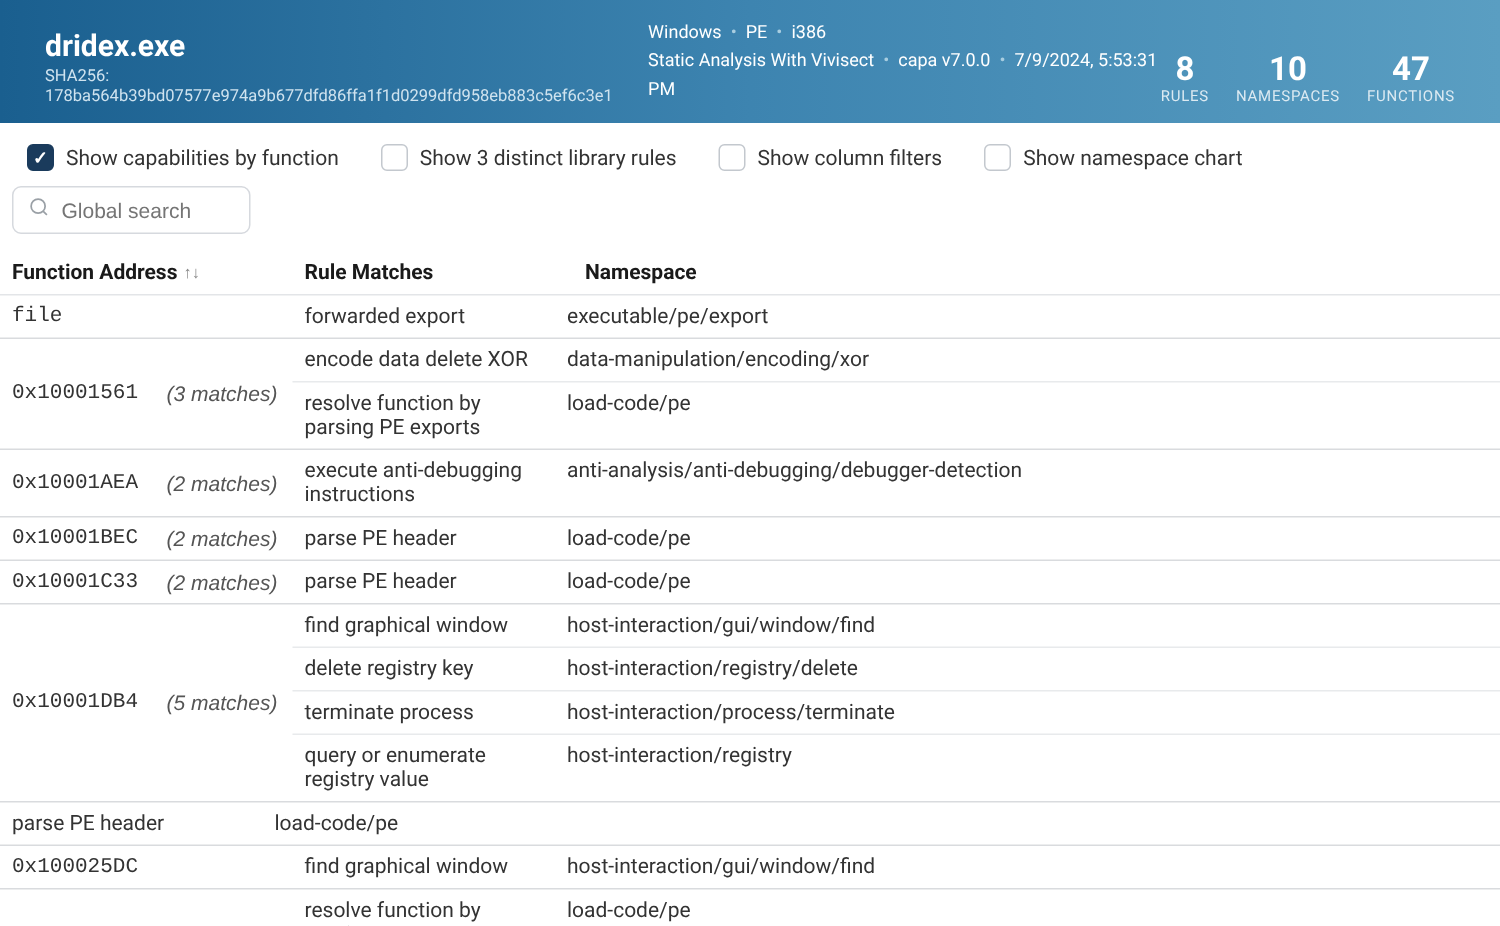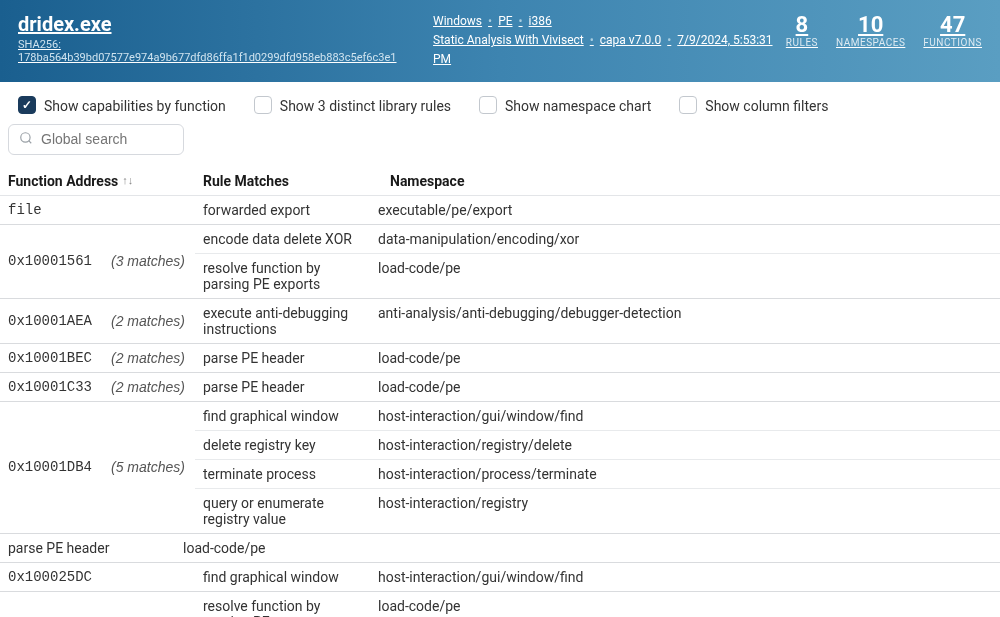--- a/index.html
+++ b/index.html
@@ -1,45 +1,44 @@
 <!DOCTYPE html>
 <html><head>
   <meta charset="utf-8">
   <style>
     * { margin: 0; padding: 0; box-sizing: border-box; }
     body { font-family: -apple-system, BlinkMacSystemFont, 'Segoe UI', Roboto, sans-serif; font-size: 14px; color: #333; background: #fff; }
     
     .header {
       background: linear-gradient(90deg, #1a5f8f 0%, #3d84b0 50%, #5a9ec2 100%);
       color: #fff;
-      padding: 12px 18px;
+      padding: 12px 30px;
       display: flex;
       justify-content: space-between;
-      align-items: flex-start;
-      text-decoration: underline;
+      align-items: flex-end;
     }
     .header-left { display: flex; flex-direction: column; }
     .exe-name { font-size: 20px; font-weight: 700; }
     .sha256 { font-size: 11px; color: #cfe3ef; margin-top: 2px; }
     .header-mid { font-size: 12px; text-align: left; line-height: 1.6; }
     .header-mid .sep { margin: 0 6px; color: #a8cde0; }
     .header-right { display: flex; gap: 18px; }
     .stat { text-align: center; }
     .stat-num { font-size: 22px; font-weight: 700; }
     .stat-label { font-size: 10px; letter-spacing: 0.5px; color: #dceaf2; }
     
     .controls { padding: 14px 18px 10px; display: flex; gap: 28px; align-items: center; }
     .checkbox-wrap { display: flex; align-items: flex-end; gap: 8px; cursor: pointer; }
     .checkbox { width: 18px; height: 18px; border: 1.5px solid #c3c8ce; border-radius: 4px; display: flex; align-items: center; justify-content: center; background: #fff; }
     .checkbox.checked { background: #1a3b5c; border-color: #1a3b5c; }
     .checkbox.checked::after { content: '✓'; color: #fff; font-size: 12px; font-weight: bold; }
     .checkbox-label { font-size: 14px; color: #333; }
     
     .search-wrap { padding: 0 18px 12px 8px; }
-    .search-box { display: flex; align-items: center; border: 1px solid #d6d9de; border-radius: 6px; padding: 6px 10px; width: 176px; }
+    .search-box { display: flex; align-items: center; border: 1px solid #d6d9de; border-radius: 6px; padding: 6px 10px; width: 159px; }
     .search-icon { color: #9aa0a6; margin-right: 8px; }
     .search-input { border: none; outline: none; font-size: 14px; color: #666; width: 100%; background: transparent; }
     
     .table { width: 100%; }
     .thead { display: flex; padding: 6px 8px; border-bottom: 1px solid #e3e5e8; font-weight: 700; color: #1a1a1a; justify-content: space-between; }
     .col-addr { flex: 0 0 195px; display: flex; align-items: center; gap: 4px; }
     .col-rule { flex: 0 0 175px; }
     .col-ns { flex: 1; margin-left: 12px; }
     .sort-icon { color: #888; font-size: 11px; }
     
@@ -92,25 +91,25 @@
   <div class="checkbox-wrap">
     <div class="checkbox checked"></div>
     <span class="checkbox-label">Show capabilities by function</span>
   </div>
   <div class="checkbox-wrap">
     <div class="checkbox"></div>
     <span class="checkbox-label">Show 3 distinct library rules</span>
   </div>
   <div class="checkbox-wrap">
     <div class="checkbox"></div>
+    <span class="checkbox-label">Show column filters</span>
+  </div>
+  <div class="checkbox-wrap">
+    <div class="checkbox"></div>
     <span class="checkbox-label">Show namespace chart</span>
-  </div>
-  <div class="checkbox-wrap">
-    <div class="checkbox"></div>
-    <span class="checkbox-label">Show column filters</span>
   </div>
 </div>
 
 <div class="search-wrap">
   <div class="search-box">
     <span class="search-icon">
       <svg width="14" height="14" viewBox="0 0 24 24" fill="none" stroke="currentColor" stroke-width="2">
           <circle cx="11" cy="11" r="8"></circle>
           <line x1="21" y1="21" x2="16.65" y2="16.65"></line>
         </svg>

